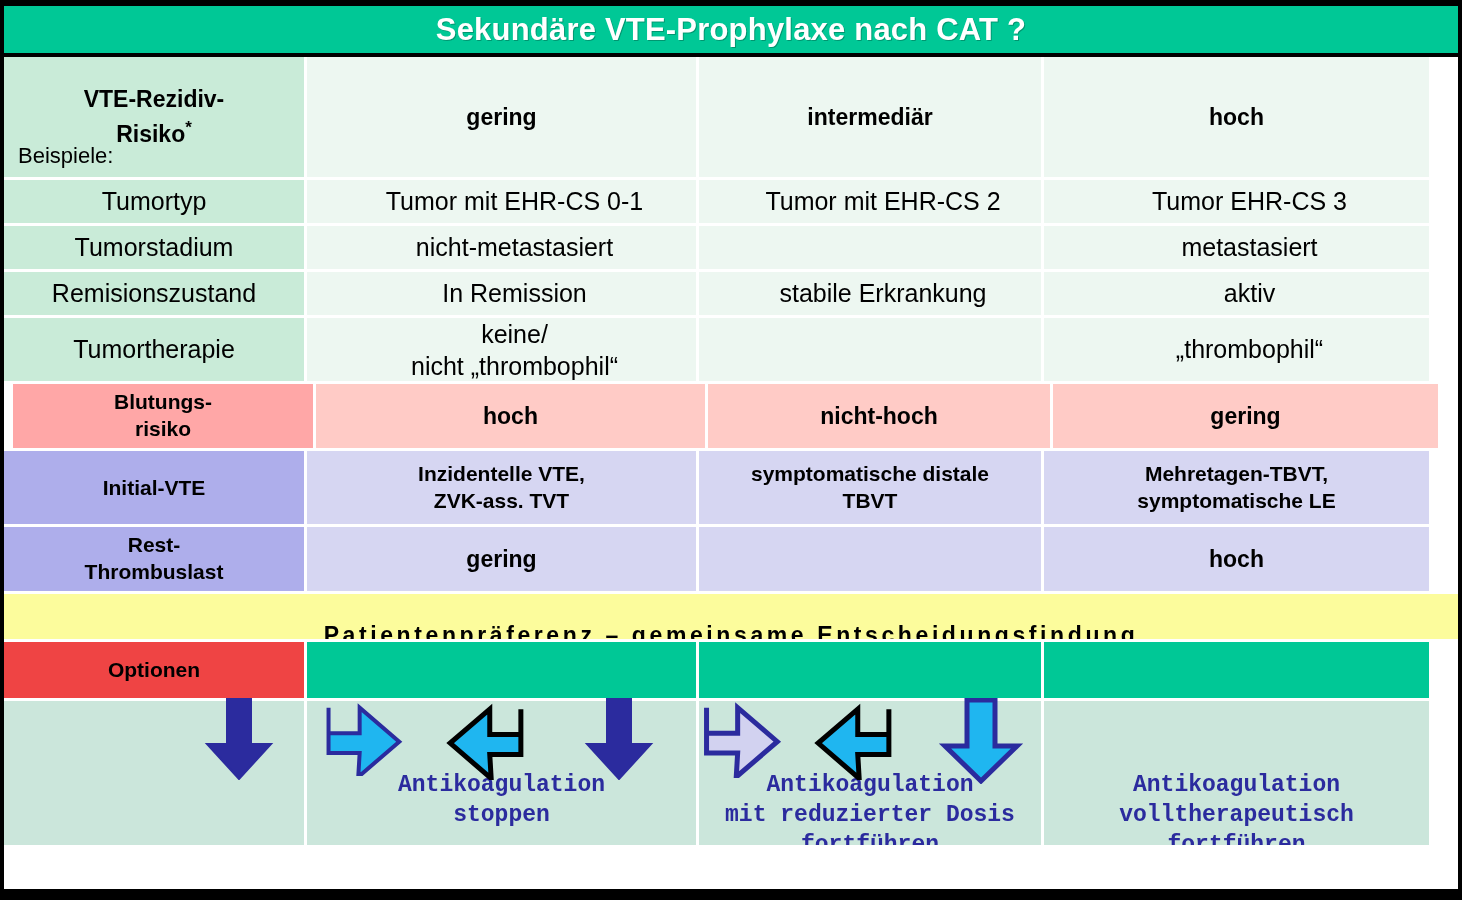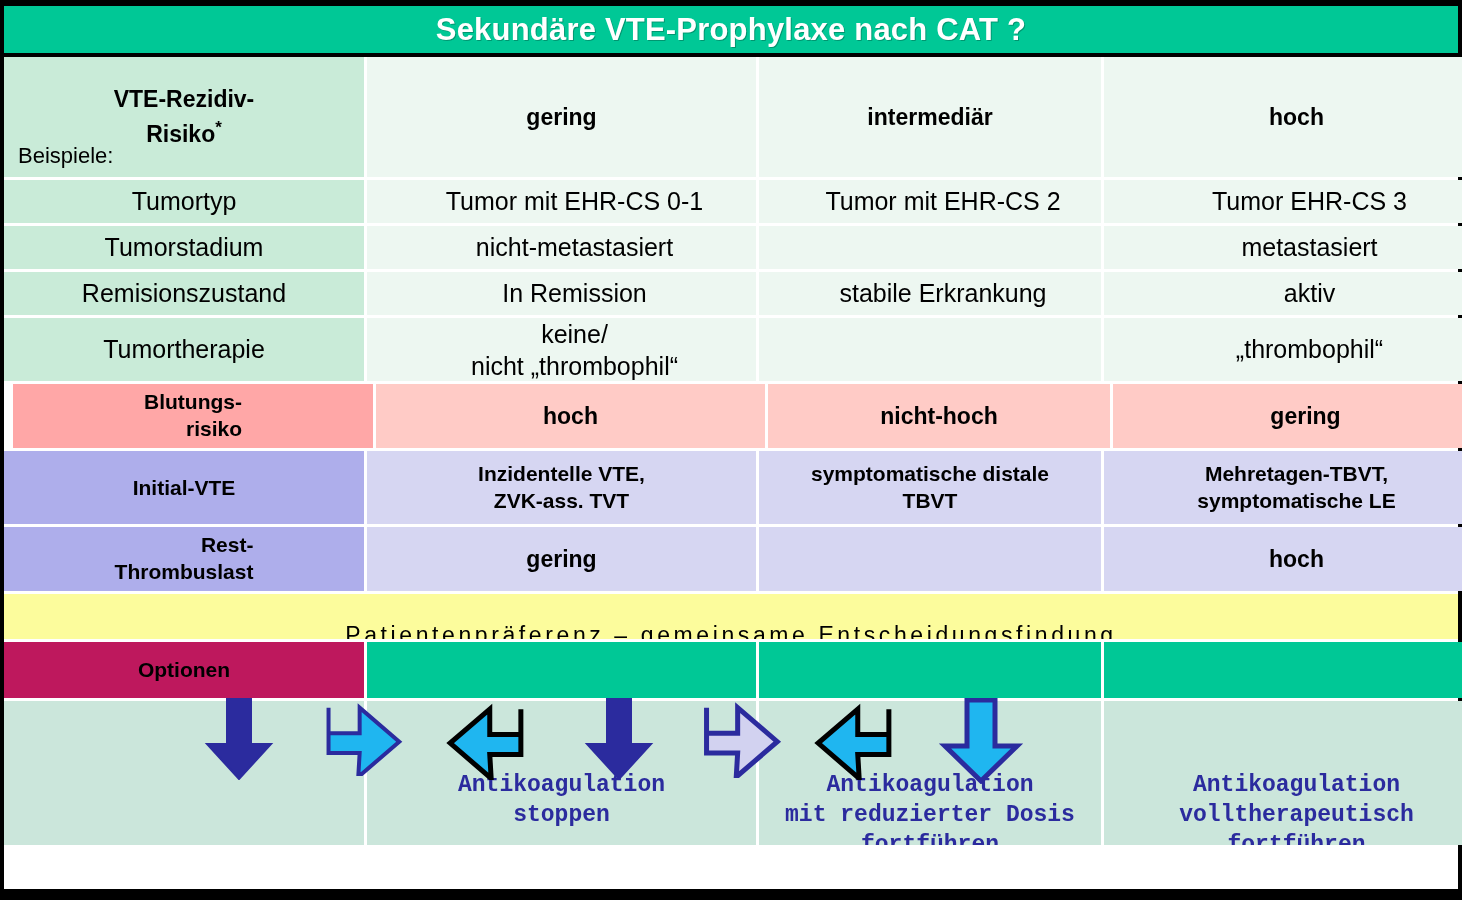--- a/index.html
+++ b/index.html
@@ -65,37 +65,37 @@
     box-sizing: border-box;
     display: flex;
     align-items: center;
     justify-content: center;
     text-align: center;
     padding: 2px 6px;
     overflow: hidden;
   }
 
   
-  .c1 { width: 360px; flex: none; text-align: right; }
+  .c1 { width: 300px; flex: none; }
   .c2 { width: 389px; flex: none; }
   .c3 { width: 342px; flex: none; }
   .c4 { width: 385px; flex: none; }
   .cfull { width: 1454px; flex: none; }
 
   
   .hdr-label   { background: #C9EBD8; }
   .hdr-value   { background: #EDF7F1; }
   .body-label  { background: #C9EBD8; }
   .body-value  { background: #EDF7F1; padding-left: 32px; }
   .bleed-label { background: #FFA7A7; }
   .bleed-value { background: #FFCBC6; }
   .vte-label   { background: #AEAEEB; }
   .vte-value   { background: #D6D6F2; }
   .pref-band   { background: #FCFC9C; }
-  .opt-label   { background: #be185d; }
+  .opt-label   { background: #ef4444; }
   .opt-value   { background: #00C896; }
   .arrow-cell-label { background: #CBE6DB; }
   .arrow-cell  { background: #CBE6DB; font-family: Liberation Mono, monospace; }
 
   
   .r-head   { height: 120px; }
   .r-norm   { height: 43px; }
   .r-ther   { height: 63px; }
   .r-bleed  { height: 64px; padding-left: 9px; }
   .r-initvte{ height: 73px; }
@@ -134,21 +134,21 @@
     left: 8px;
     bottom: 6px;
     font-size: 22px;
     font-weight: normal;
     color: #000;
   }
 
   .two-line { line-height: 1.28; }
 
   .pref-band .pref-text {
-    font-weight: normal;
+    font-weight: bold;
     font-size: 23px;
     letter-spacing: 3.6px;
     color: #000;
     margin-top: 38px;
   }
 
   
   .arrow-stack {
     position: absolute;
     left: 4px;

